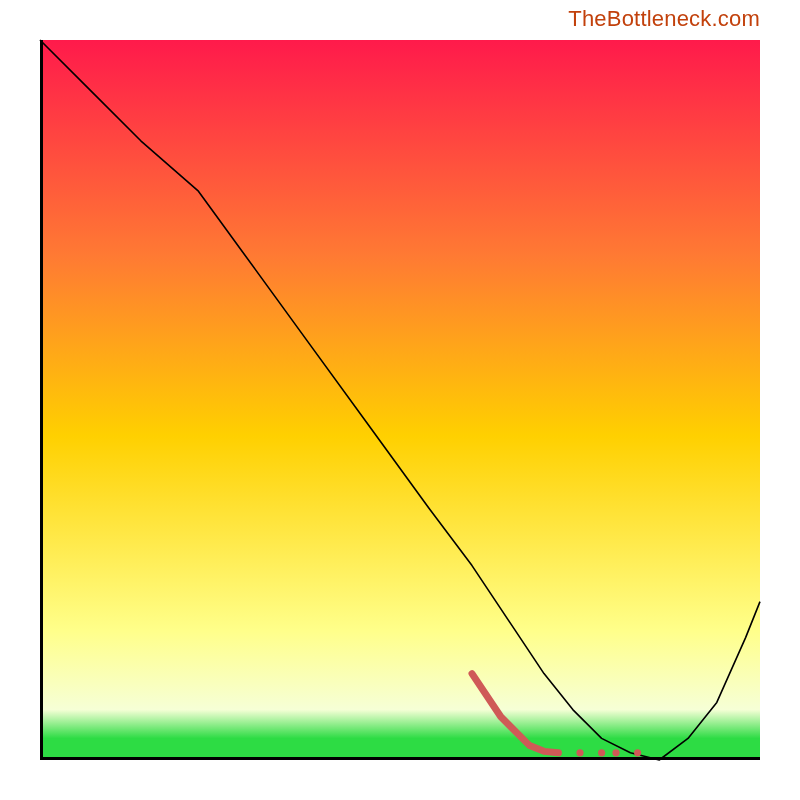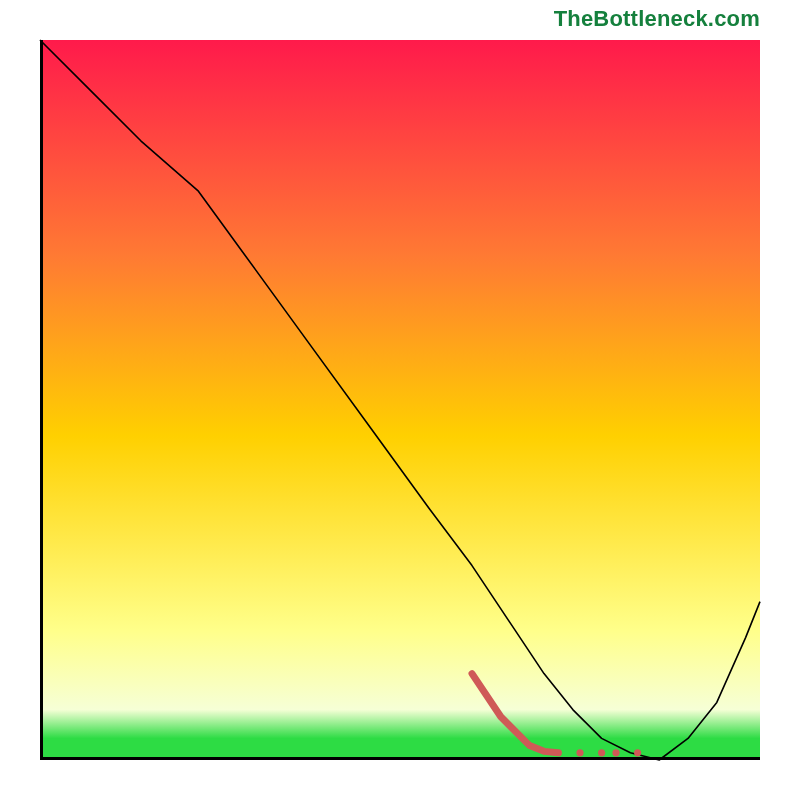--- a/index.html
+++ b/index.html
@@ -25,22 +25,22 @@
     border-left: 3px solid #000;
     border-bottom: 3px solid #000;
     box-sizing: border-box;
     pointer-events: none;
   }
   .watermark {
     position: absolute;
     top: 6px;
     right: 40px;
     font-size: 22px;
-    font-weight: 700;
-    color: #15803d;
+    font-weight: 400;
+    color: #c2410c;
     letter-spacing: 0.2px;
   }
   svg.plot {
     position: absolute;
     left: 40px;
     top: 40px;
     width: 720px;
     height: 720px;
     overflow: visible;
   }

